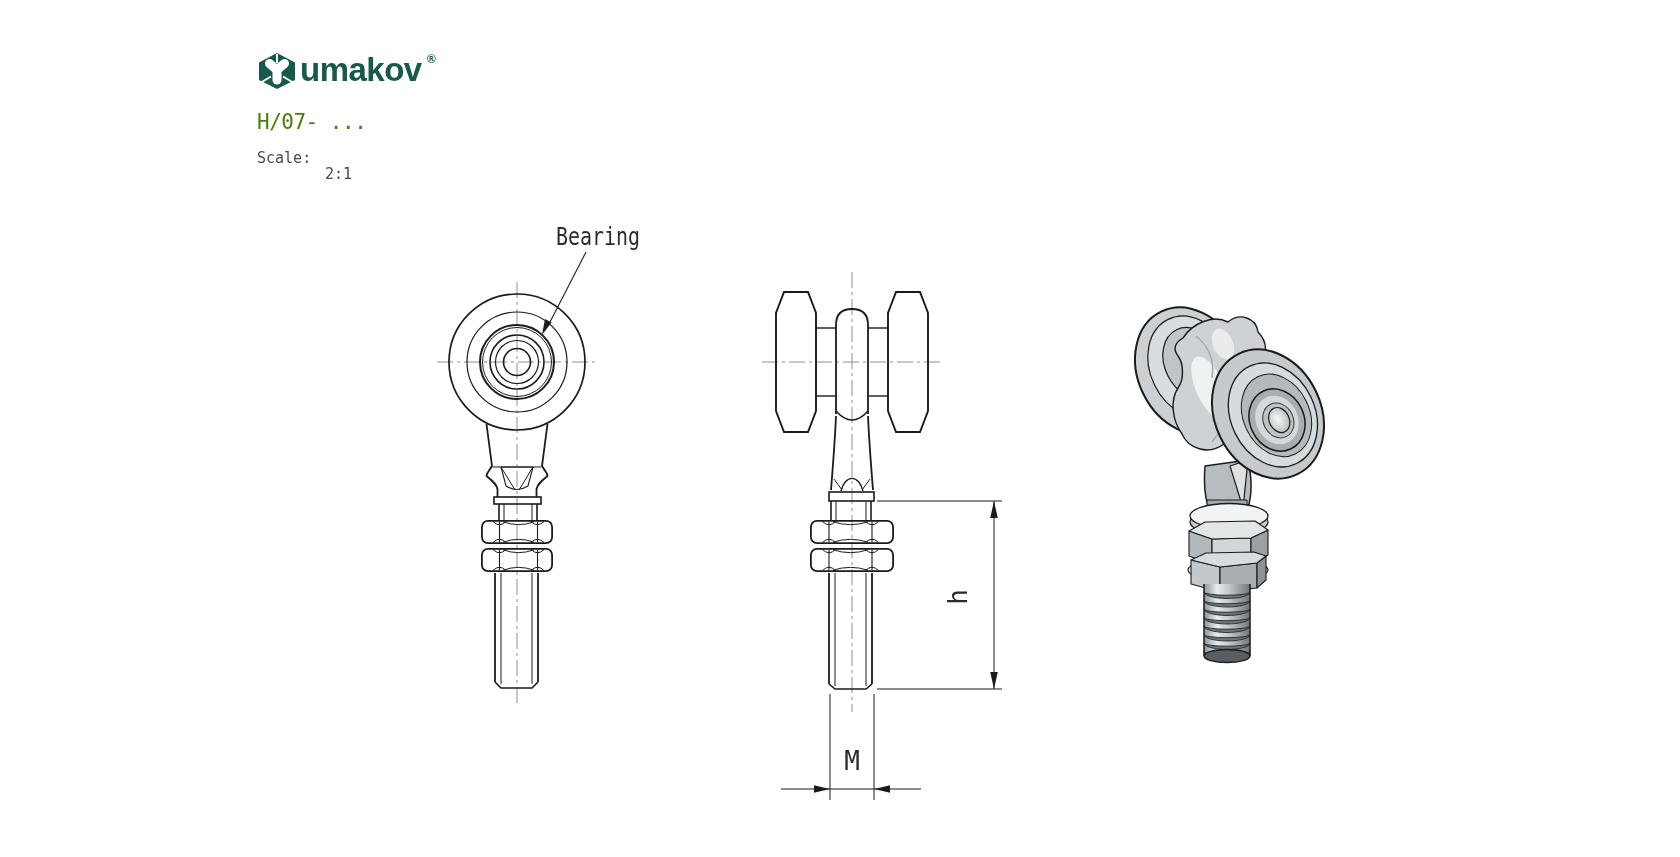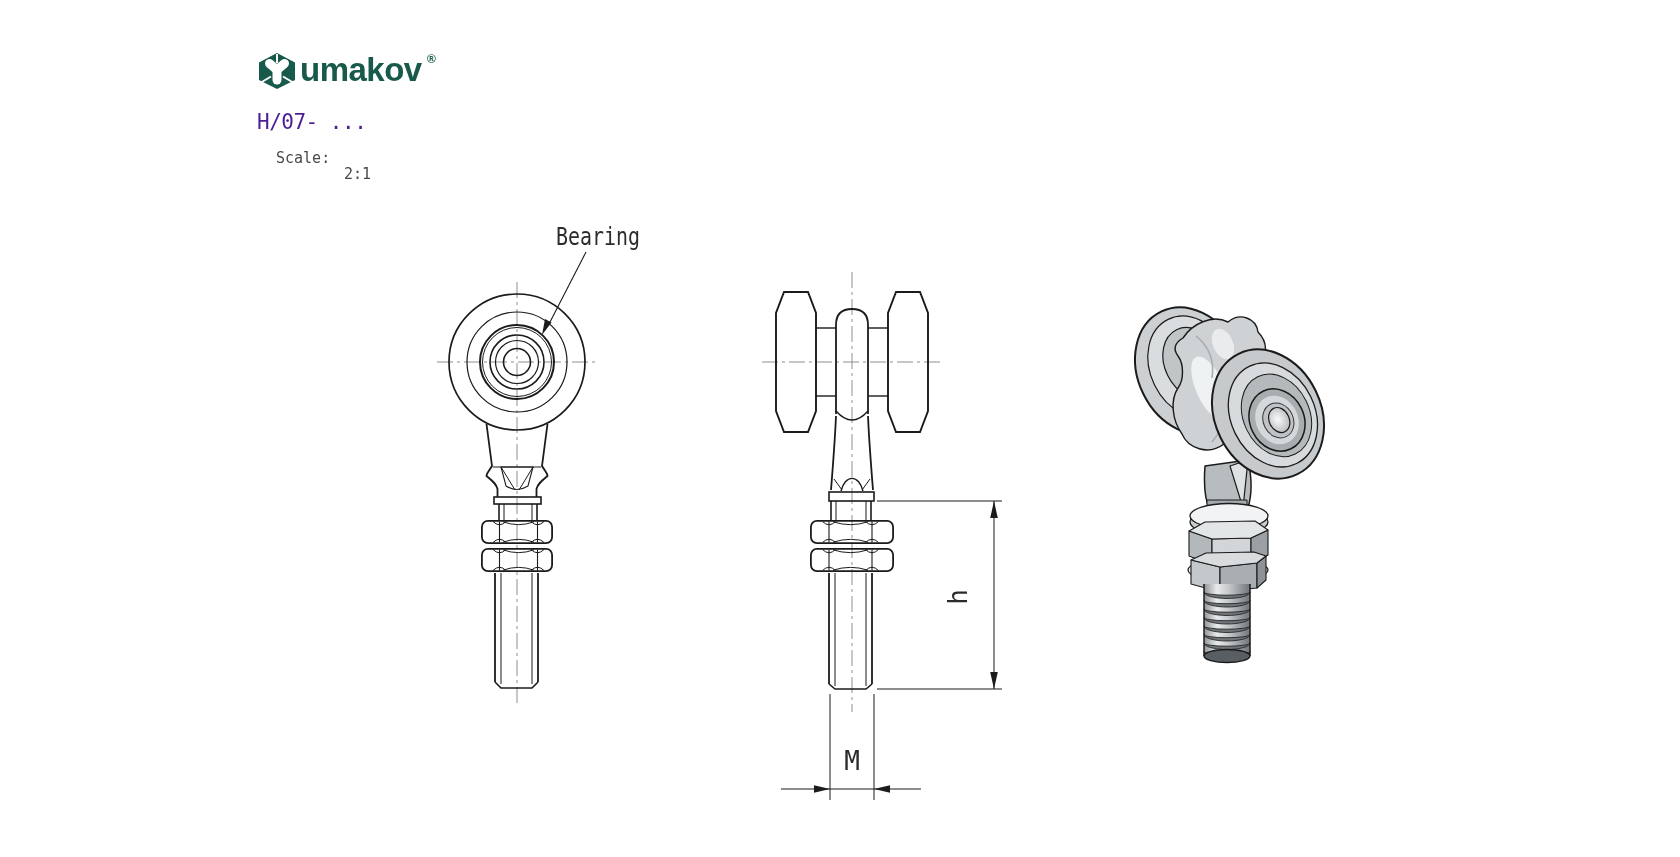--- a/index.html
+++ b/index.html
@@ -2,22 +2,22 @@
 <html><head>
 <meta charset="utf-8">
 <style>
   html,body{margin:0;padding:0;background:#ffffff;}
   #stage{position:relative;width:1680px;height:857px;background:#ffffff;overflow:hidden;
          font-family:"Liberation Sans",sans-serif;}
   .abs{position:absolute;}
   #wordmark{left:300px;top:50px;font-size:33px;font-weight:bold;letter-spacing:-.5px;line-height:40px;}
   #regmark{left:427px;top:52px;font-size:12px;font-weight:bold;}
   #partno{left:257px;top:110px;font-family:"DejaVu Sans Mono",monospace;font-size:21px;
-          letter-spacing:-.5px;color:#4c1d95;}
-  #scalerow{left:257px;top:149px;font-family:"DejaVu Sans Mono",monospace;font-size:15px;color:#4a4a4a;margin-left:19px;}
+          letter-spacing:-.5px;color:#4d7c0f;}
+  #scalerow{left:257px;top:149px;font-family:"DejaVu Sans Mono",monospace;font-size:15px;color:#4a4a4a;}
   #scaleval{position:absolute;left:68px;top:16px;}
   svg text{font-family:"DejaVu Sans Mono",monospace;fill:#2b2b2b;}
   .dimtext{font-size:26px;}
   .cl{stroke:#8f8f8f;stroke-width:1;stroke-dasharray:16 4 3 4;fill:none;}
   .ln{stroke:#1b1b1b;fill:none;}
 </style>
 </head>
 <body>
 
 <div id="stage">

